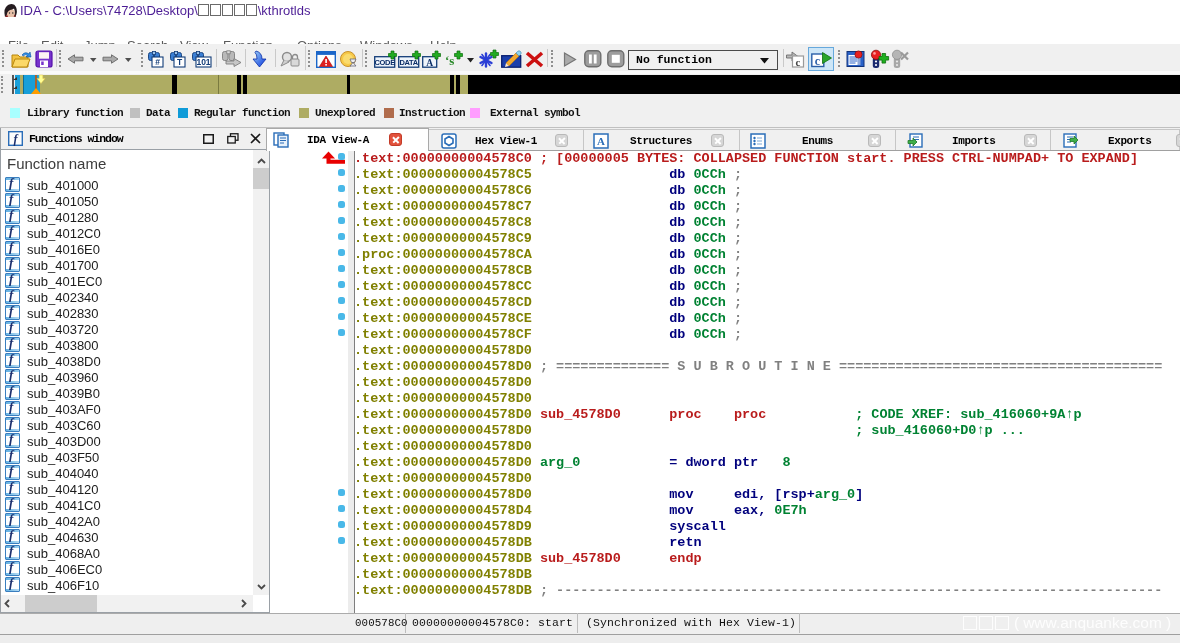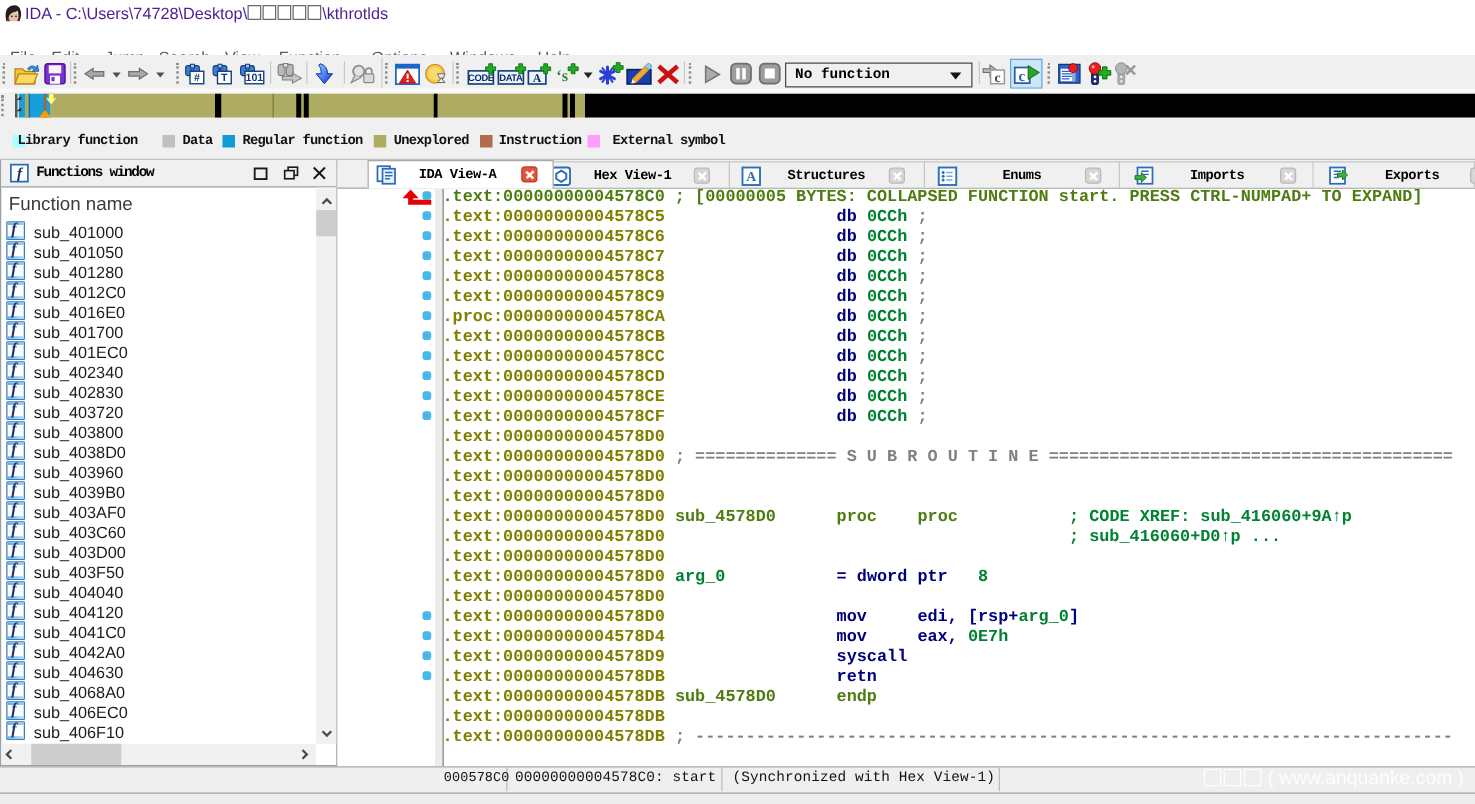--- a/index.html
+++ b/index.html
@@ -21,21 +21,21 @@
 .tab.first{border-left:1px solid #c6c6c6}
 .tab.active{background:#fff;top:128px;height:23px;z-index:3;border:1px solid #a9a9a9;border-bottom:none}
 .tabtxt{position:absolute;top:5px;font:700 11px/13px "Liberation Mono",monospace;letter-spacing:-0.4px;color:#000;white-space:pre}
 .tabx{position:absolute;top:4px;width:13px;height:13px;border-radius:3px;background:#d6d6d6;border:1px solid #b9b9b9}
 .tabx:after,.tabx:before{content:"";position:absolute;left:2.2px;top:5.2px;width:7.5px;height:1.6px;background:#fff}
 .tabx:after{transform:rotate(45deg)}.tabx:before{transform:rotate(-45deg)}
 .tabx.red{background:#e2523c;border-color:#c33b28}
 .dot{position:absolute;left:338px;width:6.5px;height:6.5px;background:#49b8e8;border-radius:2.5px}
 #disasm{left:354px;top:151px;width:826px;height:462px;font:700 13.47px/16px "Liberation Mono",monospace;white-space:pre;overflow:hidden}
 #disasm .o{color:#808000}
-#disasm .b{color:#4d7c0f}
+#disasm .b{color:#b91c1c}
 #disasm .n{color:#00007d}
 #disasm .g{color:#008232}
 #disasm .y{color:#808080}
 .sbox{position:absolute;top:613px;height:20px;border-right:1px solid #bdbdbd;font:11.5px/20px "Liberation Mono",monospace;letter-spacing:0.1px;color:#111;white-space:pre}
 </style></head>
 <body>
 <div class="abs " style="left:0px;top:0px;width:1180px;height:22px;background:#fff"></div>
 <svg style="left:3px;top:4px" width="14" height="14">
     <path d="M2,13 q-2,-9 3,-12 q6,-2.5 8,2 q2,4.5 -0.5,10 l-2,-0.5 q2,-5 0.5,-8 q-4,2 -7,6.5 Z" fill="#251c20"></path>
     <path d="M4,13 q-1,-5 3,-7 q3.5,-1.5 4.5,1 q1,2.8 -0.5,6 Z" fill="#e8c0a8"></path>
@@ -269,21 +269,21 @@
 <div class="abs " style="left:218px;top:75px;width:1px;height:19px;background:#7a7a40"></div>
 <div class="abs " style="left:468px;top:75px;width:712px;height:19px;background:#000"></div>
 <svg style="left:37px;top:75px" width="9" height="9">
     <path d="M2.2,0 L5.8,0 L5.8,3.5 L8,3.5 L4,8.5 L0,3.5 L2.2,3.5 Z" fill="#ffff94" stroke="#e8c84a" stroke-width="0.5"></path>
   </svg>
 <svg style="left:31px;top:88px" width="10" height="7">
     <path d="M5,0 L10,6 L0,6 Z" fill="#ff9d00"></path>
   </svg>
 <div class="abs " style="left:0px;top:95px;width:1180px;height:32px;background:#f0f0f0"></div>
 <div class="lsq" style="left:10px;background:#a8ffff"></div>
-<div class="llb" style="left:14px">Library function</div>
+<div class="llb" style="left:27px">Library function</div>
 <div class="lsq" style="left:130px;background:#c0c0c0"></div>
 <div class="llb" style="left:146px">Data</div>
 <div class="lsq" style="left:178px;background:#0f9bd8"></div>
 <div class="llb" style="left:194px">Regular function</div>
 <div class="lsq" style="left:299px;background:#aeac63"></div>
 <div class="llb" style="left:315px">Unexplored</div>
 <div class="lsq" style="left:384px;background:#b06c4c"></div>
 <div class="llb" style="left:399px">Instruction</div>
 <div class="lsq" style="left:470px;background:#ff9dff"></div>
 <div class="llb" style="left:490px">External symbol</div>
@@ -527,21 +527,21 @@
 <svg style="left:4px;top:599px" width="6" height="9">
     <path d="M5,1 L1.5,4.5 L5,8" stroke="#4a4a4a" stroke-width="1.8" fill="none"></path>
   </svg>
 <svg style="left:241px;top:599px" width="6" height="9">
     <path d="M1,1 L4.5,4.5 L1,8" stroke="#4a4a4a" stroke-width="1.8" fill="none"></path>
   </svg>
 <div class="abs " style="left:270px;top:128px;width:910px;height:22px;background:#f0f0f0"></div>
 <div class="abs " style="left:270px;top:150px;width:910px;height:463px;background:#fff;border-top:1px solid #a0a0a0;z-index:1"></div>
 <div class="abs " style="left:348px;top:151px;width:6px;height:462px;background:#ececec;z-index:2"></div>
 <div class="abs " style="left:353.5px;top:151px;width:1.5px;height:462px;background:#7e7e7e;z-index:2"></div>
-<div class="tab active first" style="left:294px;width:149px;z-index:3">
+<div class="tab active first" style="left:266px;width:163px;z-index:3">
     <svg style="left:6px;top:3px" width="16" height="16">
       <rect x="1" y="1" width="10" height="12" fill="#fff" stroke="#2a6db8" stroke-width="1.4"></rect>
       <rect x="5" y="3" width="10" height="12" fill="#e8f1fa" stroke="#2a6db8" stroke-width="1.4"></rect>
       <path d="M7,6 h6 M7,8.5 h6 M7,11 h4" stroke="#2a6db8" stroke-width="1.2"></path>
     </svg>
     <div class="tabtxt" style="left:40px">IDA View-A</div>
     <div class="tabx red" style="left:122px"></div>
   </div>
 <div class="tab" style="left:427px;width:157px;z-index:2">
     <svg style="left:14px;top:3px" width="16" height="16">

